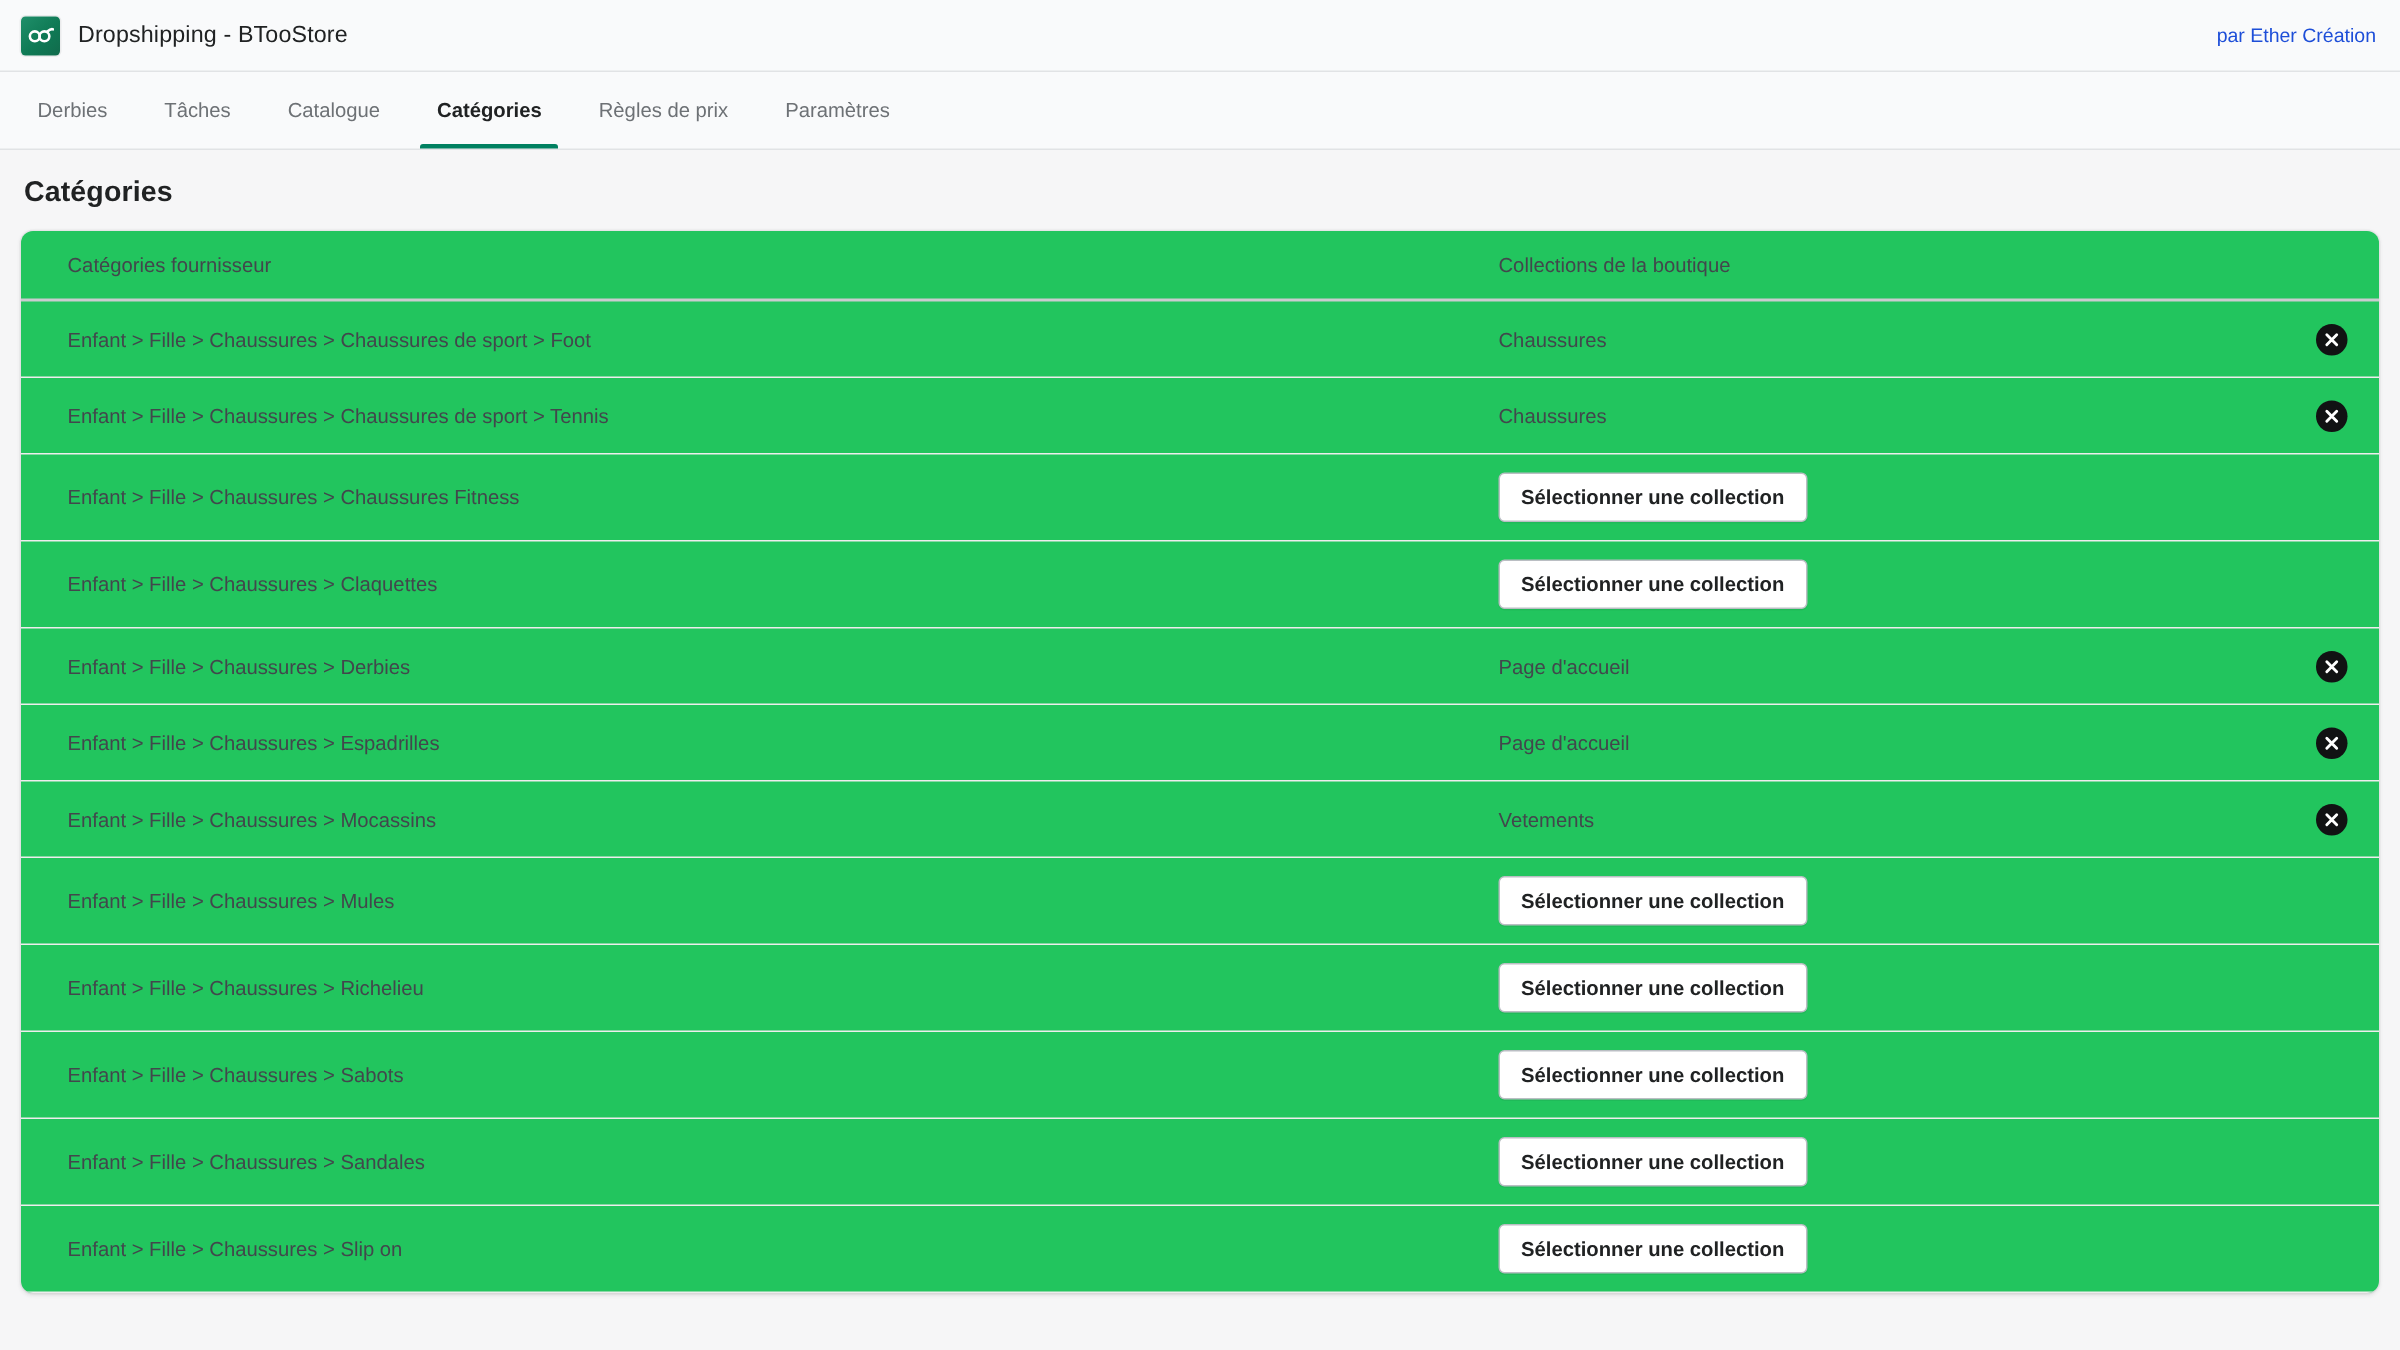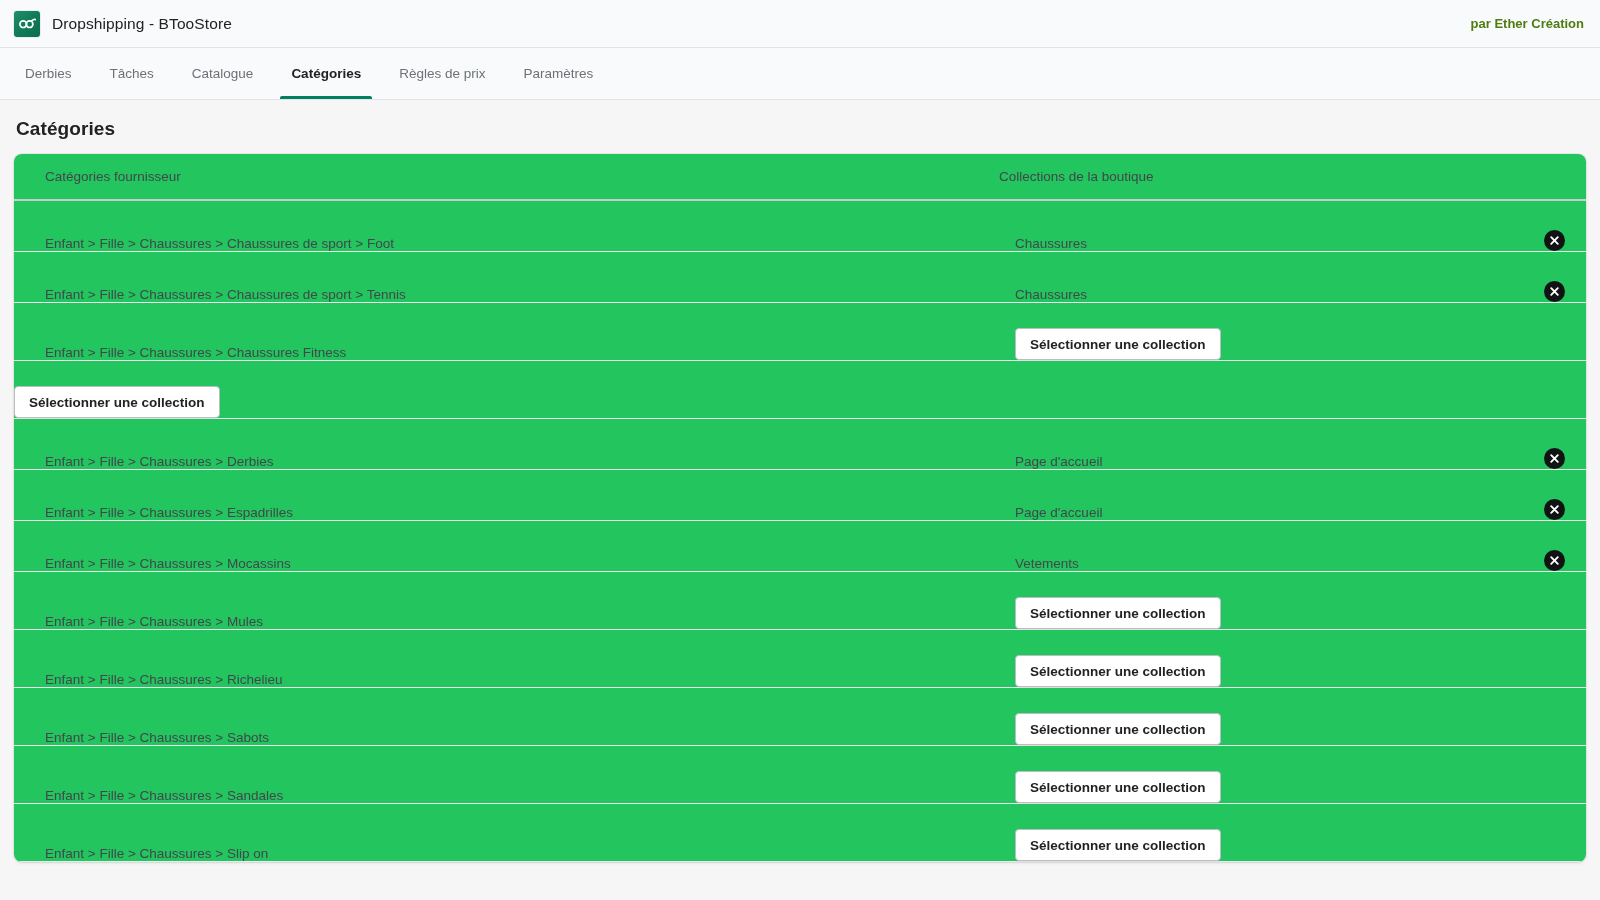--- a/index.html
+++ b/index.html
@@ -44,23 +44,22 @@
   .app-logo svg { display: block; }
   .app-title {
     font-size: 15.5px;
     color: #202223;
     letter-spacing: .1px;
     white-space: nowrap;
   }
   .appbar-right {
     margin-left: auto;
     font-size: 13px;
-    color: #4d7c0f;
-    white-space: nowrap;
-    font-weight: bold;
+    color: #1d4ed8;
+    white-space: nowrap;
   }
 
   
   .navbar {
     height: 52px;
     background: #f9fafb;
     border-bottom: 1px solid #e1e3e5;
     display: flex;
     align-items: stretch;
     padding-left: 6px;
@@ -114,24 +113,23 @@
     border-bottom: 2px solid #c9cccf;
   }
   .th {
     font-size: 13.5px;
     color: #202223;
     white-space: nowrap;
   }
 
   .row {
     display: flex;
-    align-items: flex-end;
+    align-items: center;
     border-bottom: 1px solid #ededed;
     min-height: 51px;
-    gap: 16px;
   }
   .row.tall { min-height: 58px; }
   .row:last-child { border-bottom: 1px solid #ededed; }
 
   .col-cat {
     width: 985px;
     flex: none;
     padding-left: 31px;
     font-size: 13.5px;
     color: #42474c;
@@ -254,20 +252,21 @@
             </div>
           </div>
           <div class="row tall">
             <div class="col-cat">Enfant &gt; Fille &gt; Chaussures &gt; Chaussures Fitness</div>
             <div class="col-coll">
               <button class="btn-select">Sélectionner une collection</button>
             </div>
             <div class="col-action"></div>
           </div>
           <div class="row tall">
+            <div class="col-cat">Enfant &gt; Fille &gt; Chaussures &gt; Claquettes</div>
             <div class="col-coll">
               <button class="btn-select">Sélectionner une collection</button>
             </div>
             <div class="col-action"></div>
           </div>
           <div class="row">
             <div class="col-cat">Enfant &gt; Fille &gt; Chaussures &gt; Derbies</div>
             <div class="col-coll">
               <span class="coll-text">Page d'accueil</span>
             </div>

